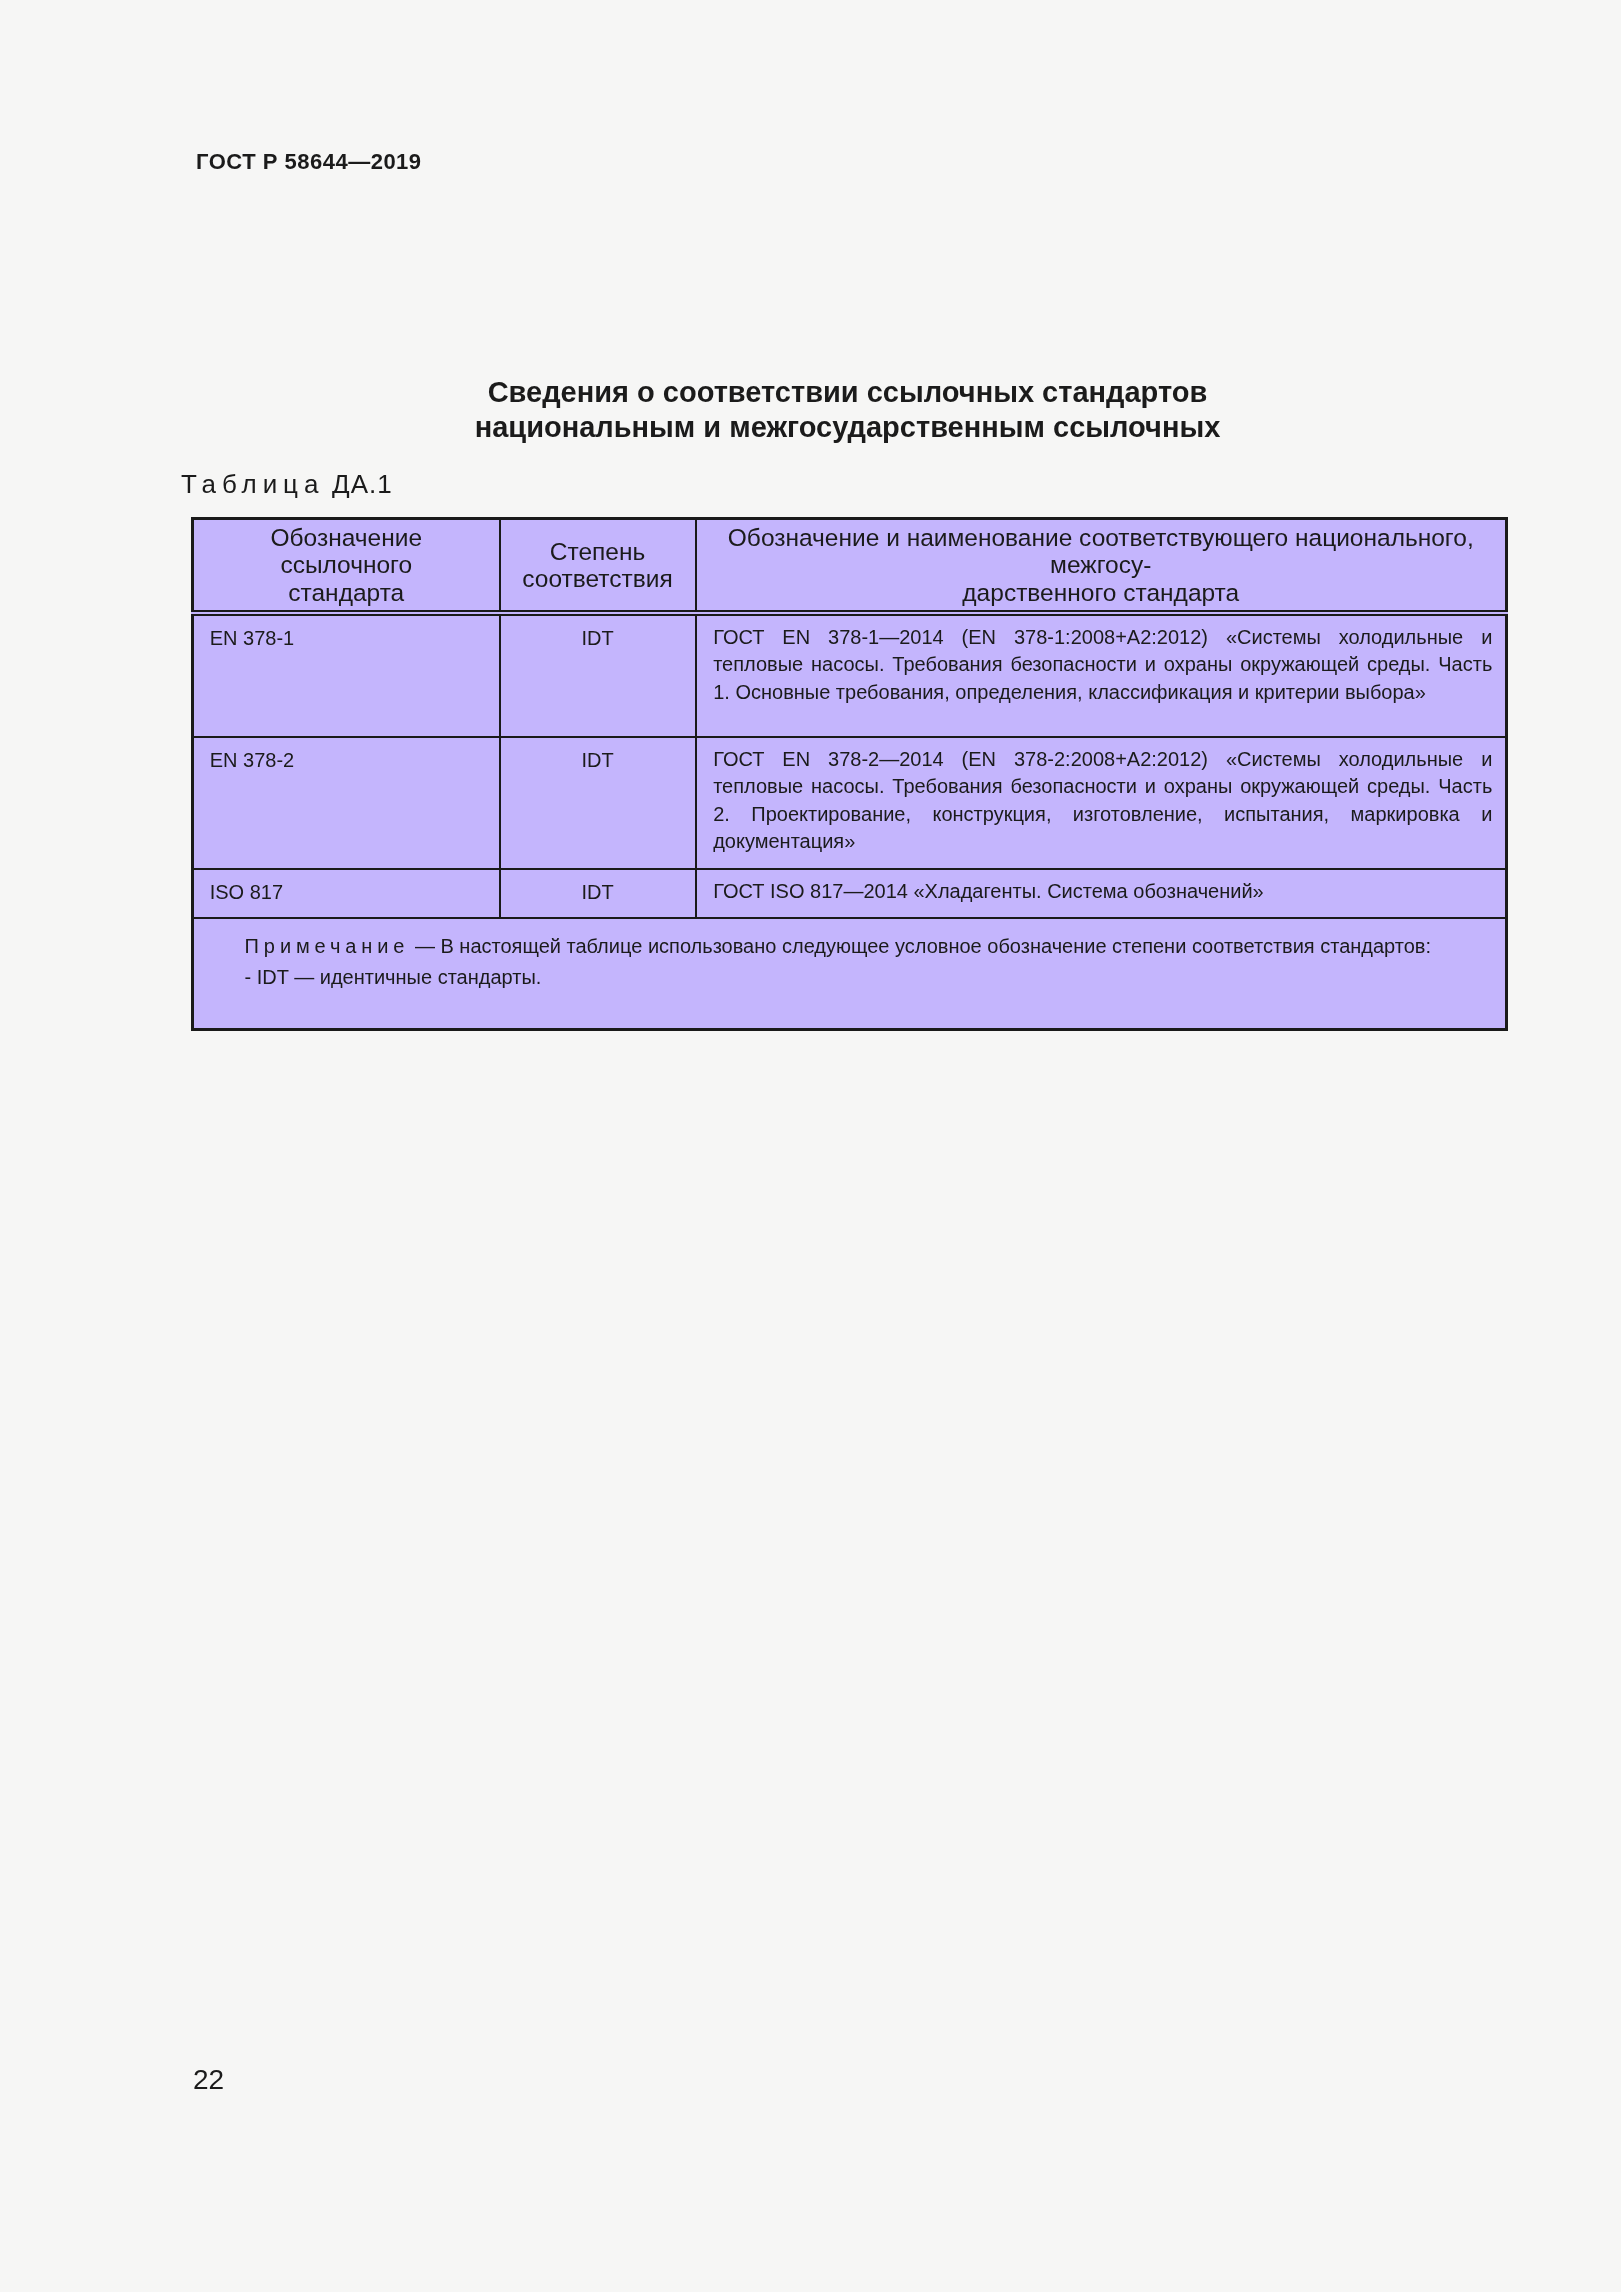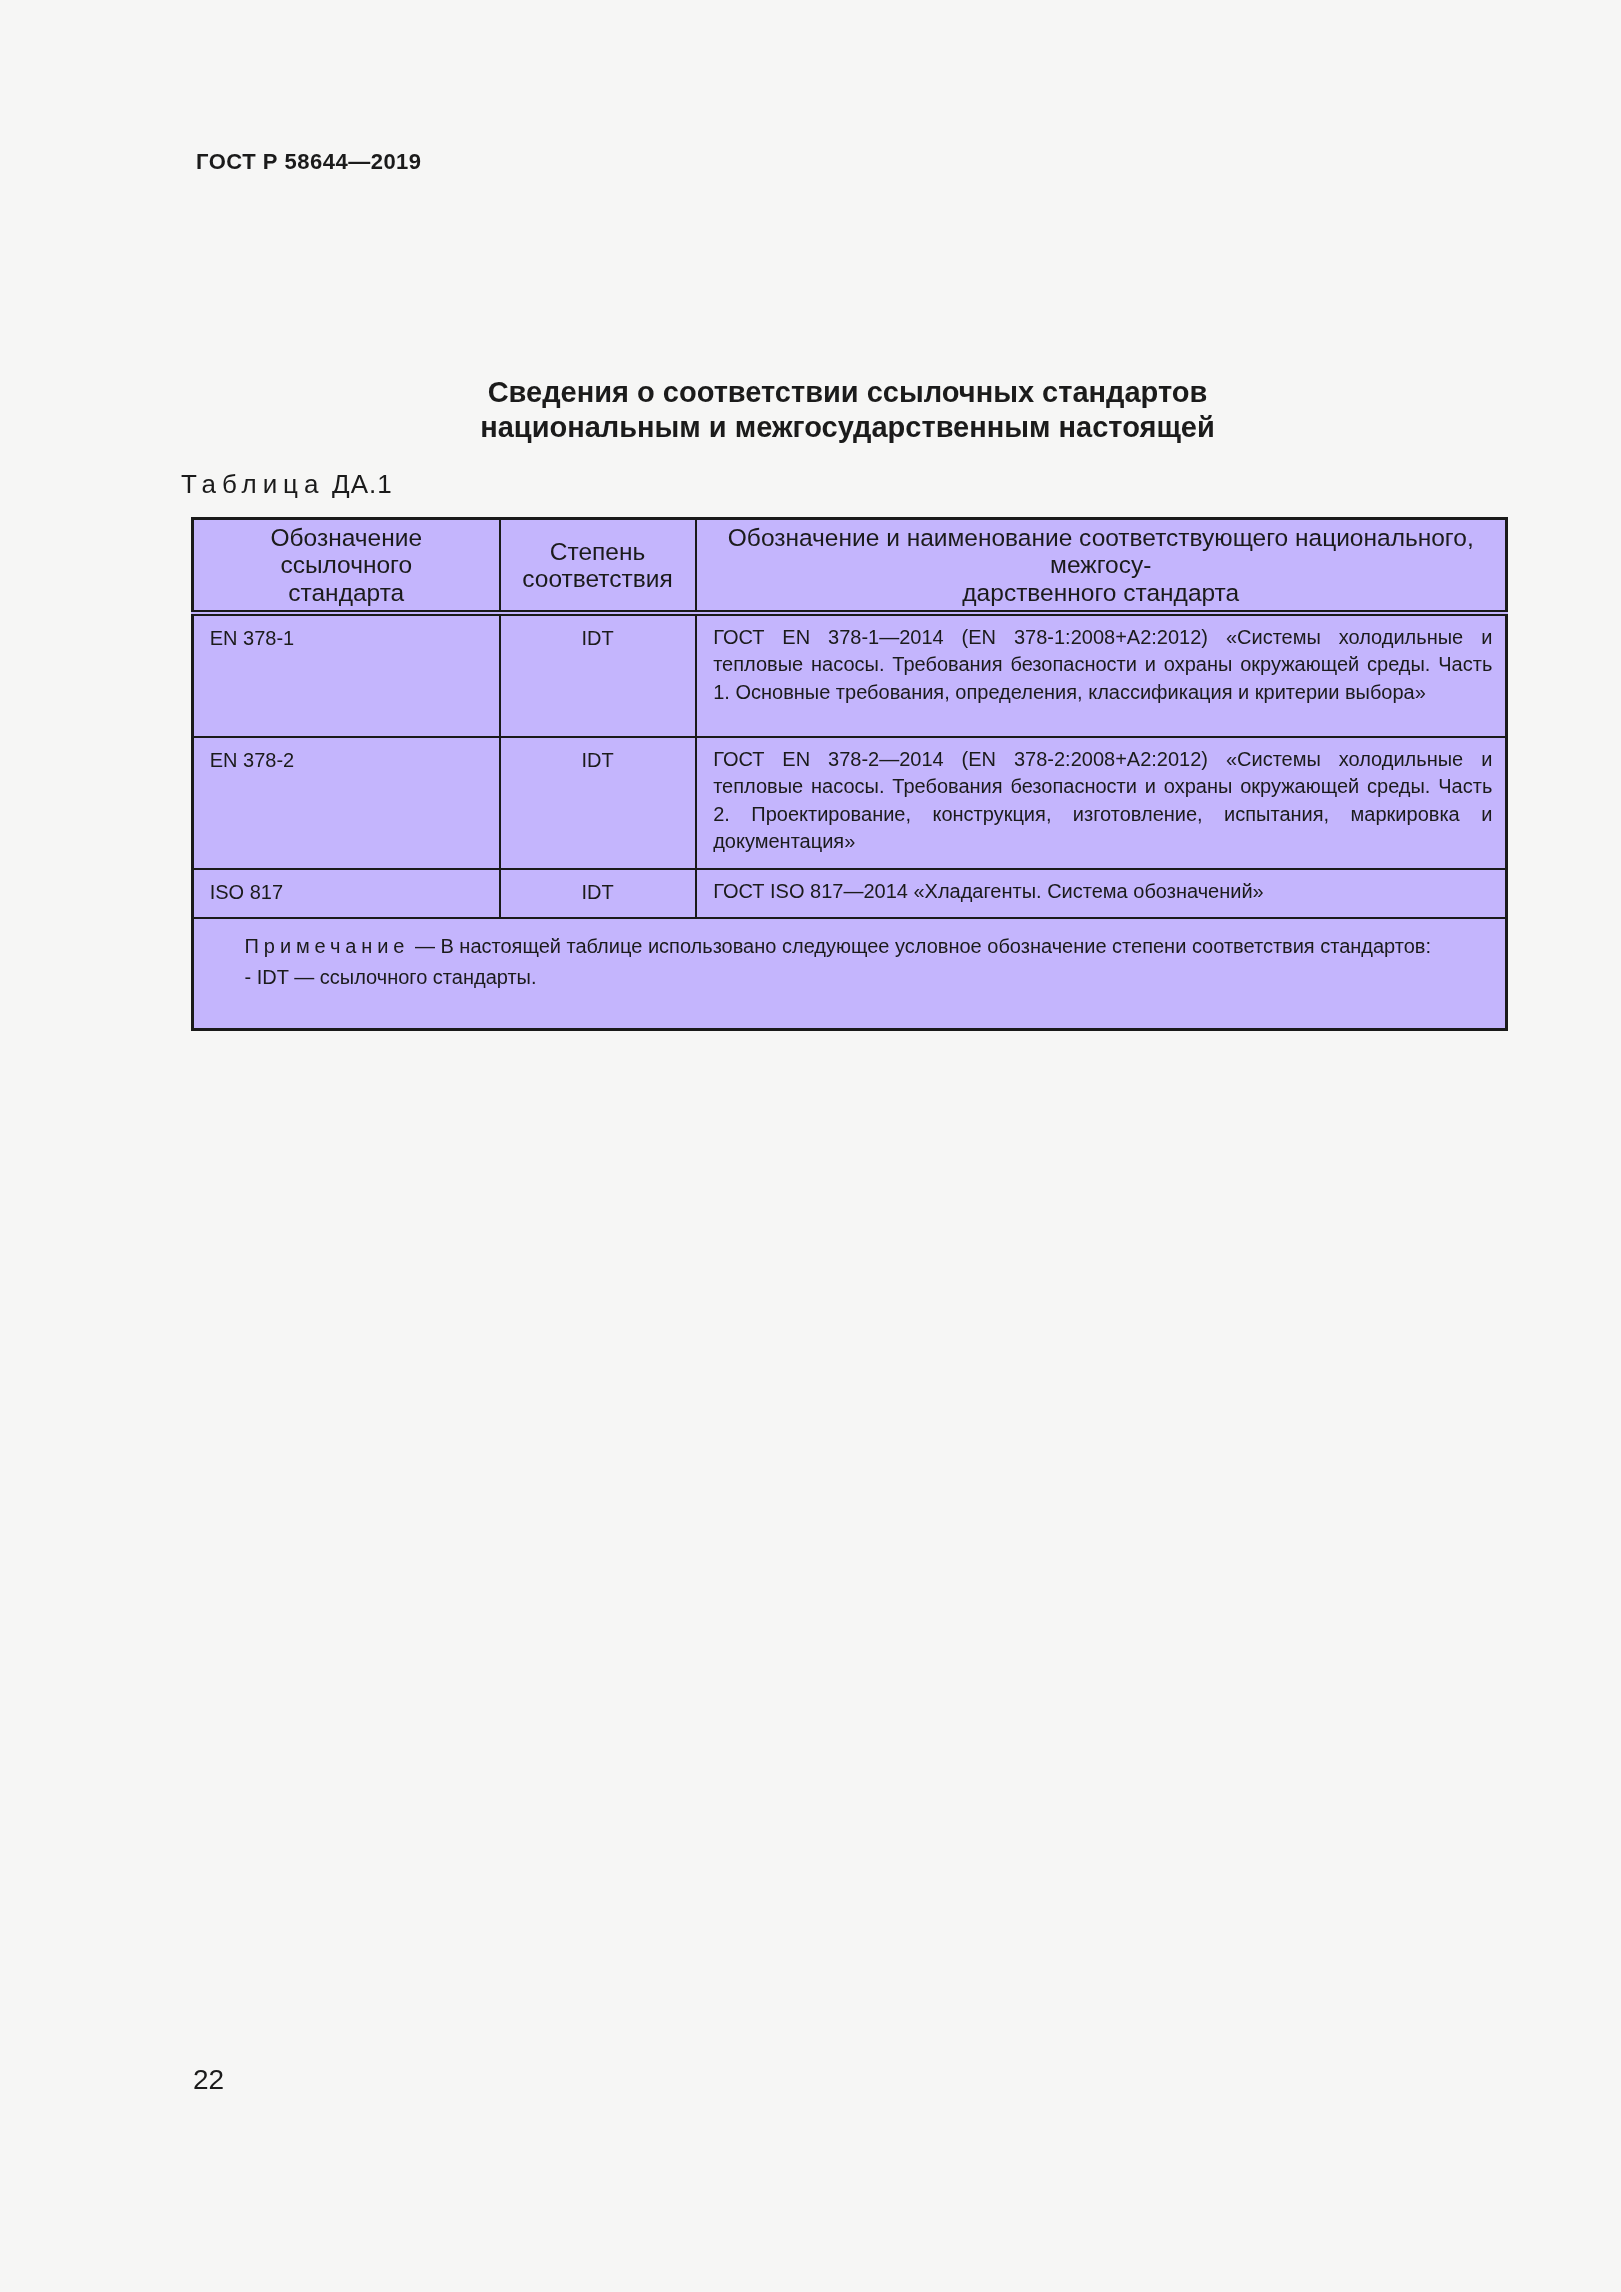--- a/index.html
+++ b/index.html
@@ -135,21 +135,21 @@
 </head>
 <body>
 
 <div class="page">
 
   <div class="doc-code">ГОСТ Р 58644—2019</div>
 
 
   <div class="section-title">
     <div>Сведения о соответствии ссылочных стандартов</div>
-    <div>национальным и межгосударственным настоящей</div>
+    <div>национальным и межгосударственным ссылочных</div>
   </div>
 
   <div class="table-caption">
     <span class="spaced">Таблица</span><span class="caption-num">ДА.1</span>
   </div>
 
   <table class="gost-table">
     <colgroup>
       <col class="c1">
       <col class="c2">
@@ -179,21 +179,21 @@
       <tr class="row-3">
         <td class="cell-ref">ISO 817</td>
         <td class="cell-degree">IDT</td>
         <td class="cell-desc">ГОСТ ISO 817—2014 «Хладагенты. Система обозначений»</td>
       </tr>
       <tr class="note-row">
         <td class="cell-note" colspan="3">
           <p class="note-par">
             <span class="note-label">Примечание</span><span> — В настоящей таблице использовано следующее условное обозначение степени соответ­ствия стандартов:</span>
           </p>
-          <p class="note-item">- IDT — ссылочного стандарты.</p>
+          <p class="note-item">- IDT — идентичные стандарты.</p>
         </td>
       </tr>
     </tbody>
   </table>
 
   <div class="page-number">22</div>
 
 </div>
 
 

